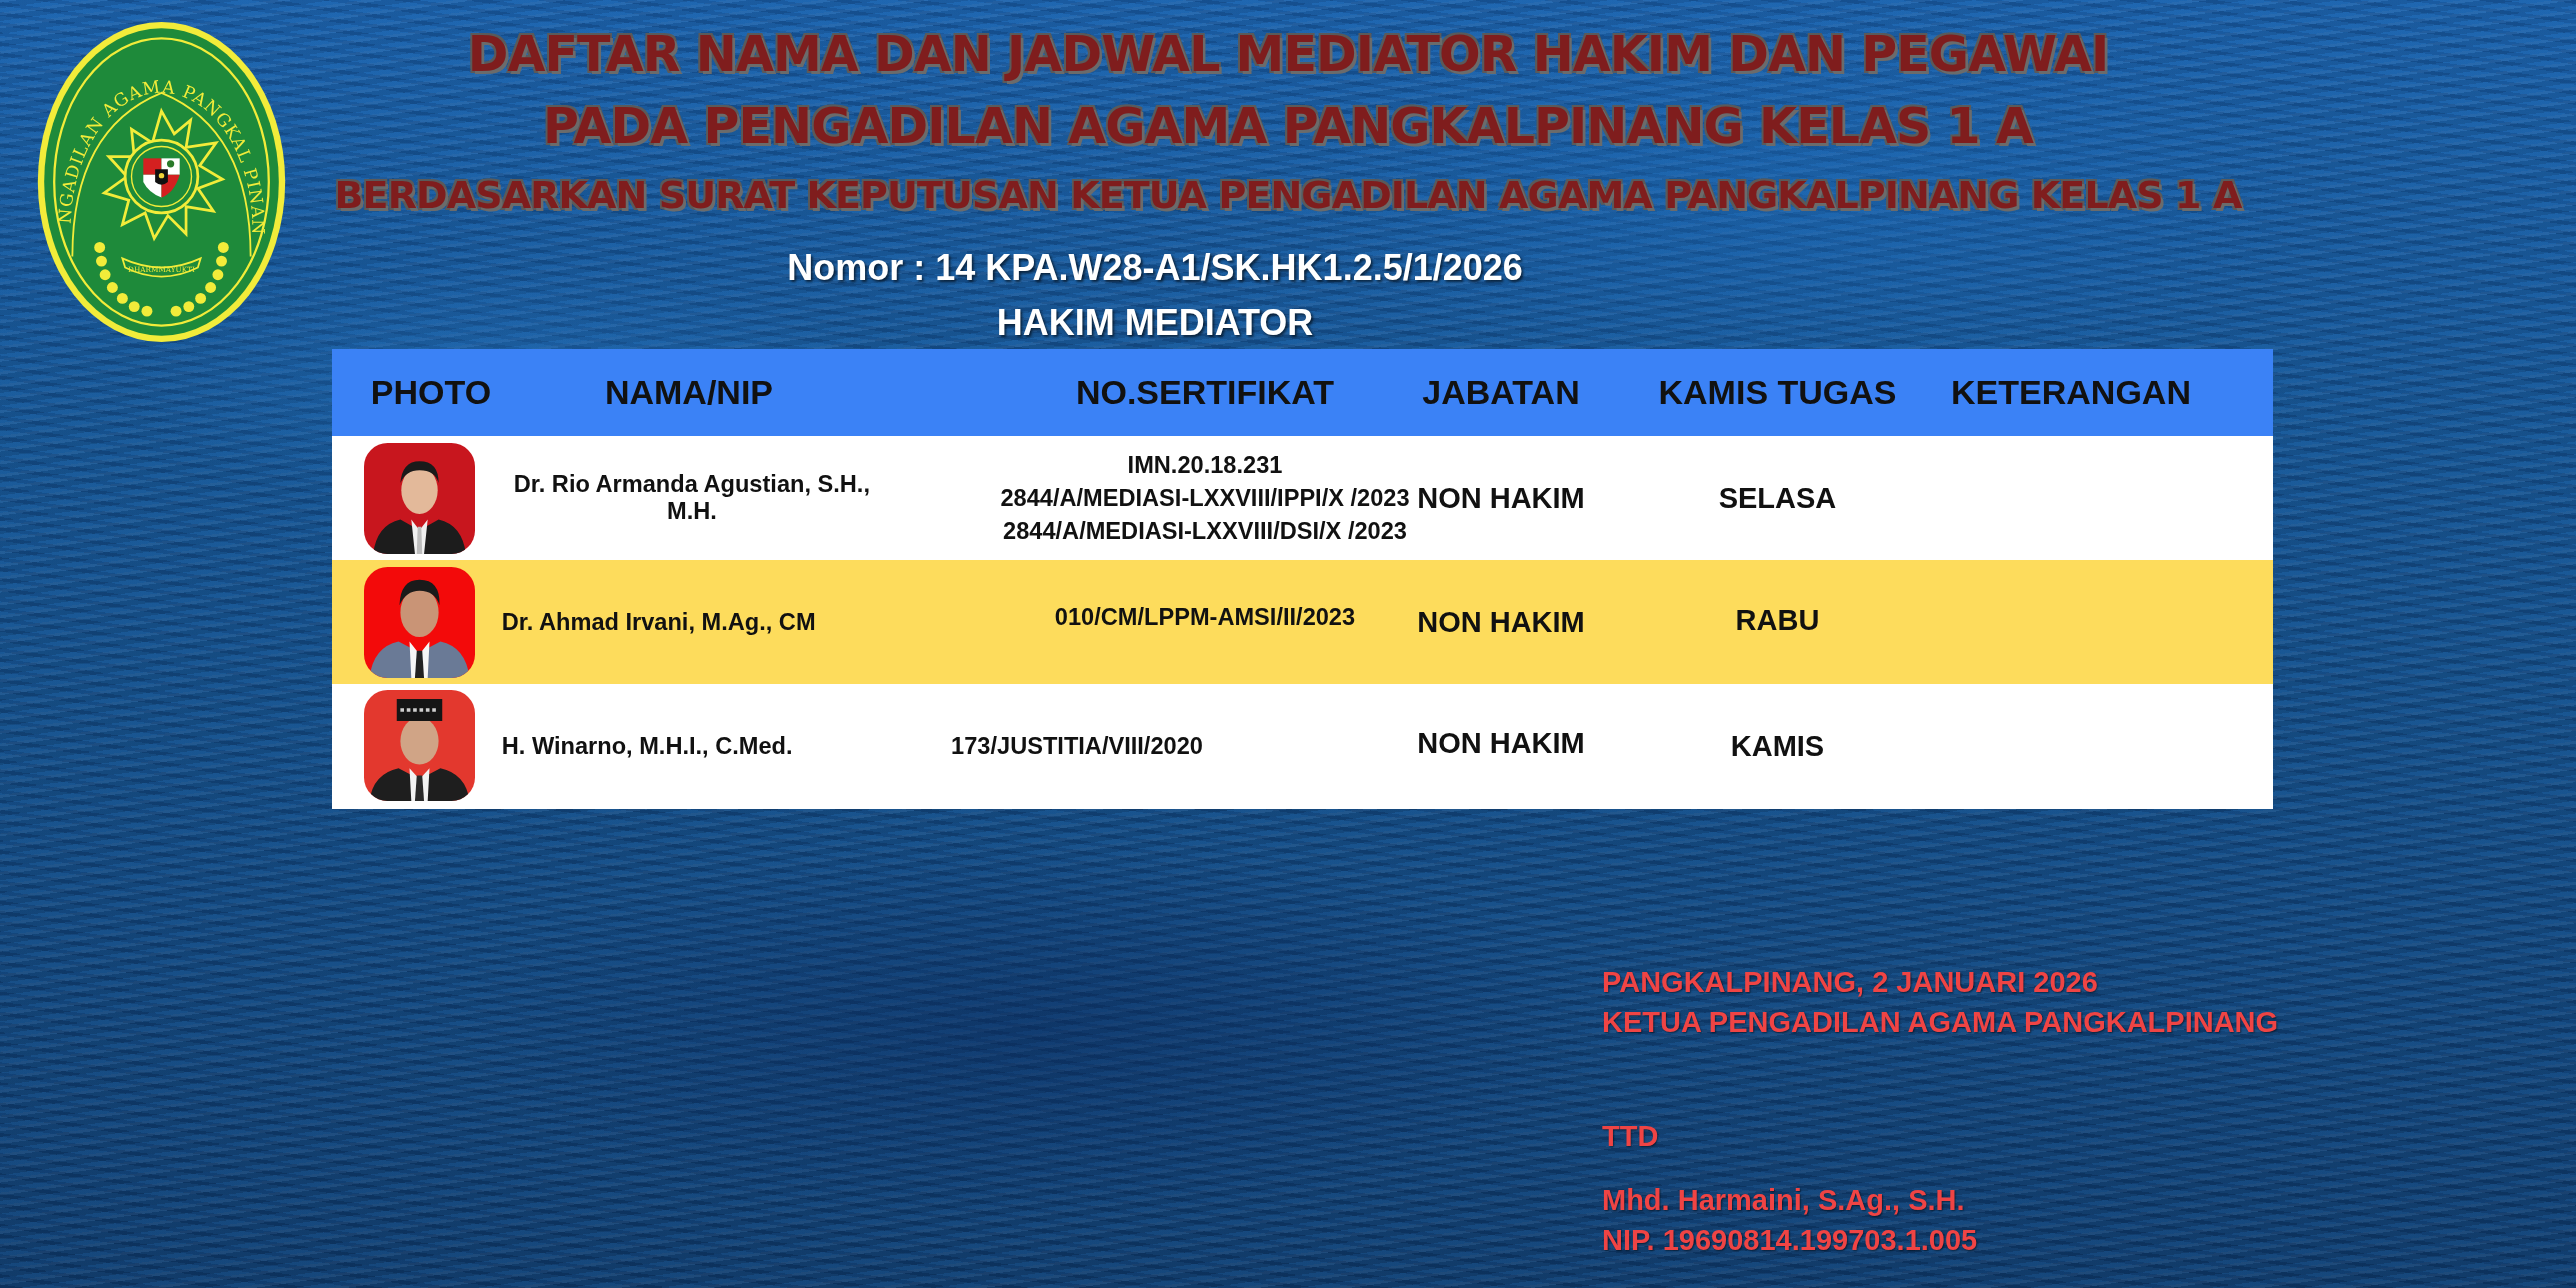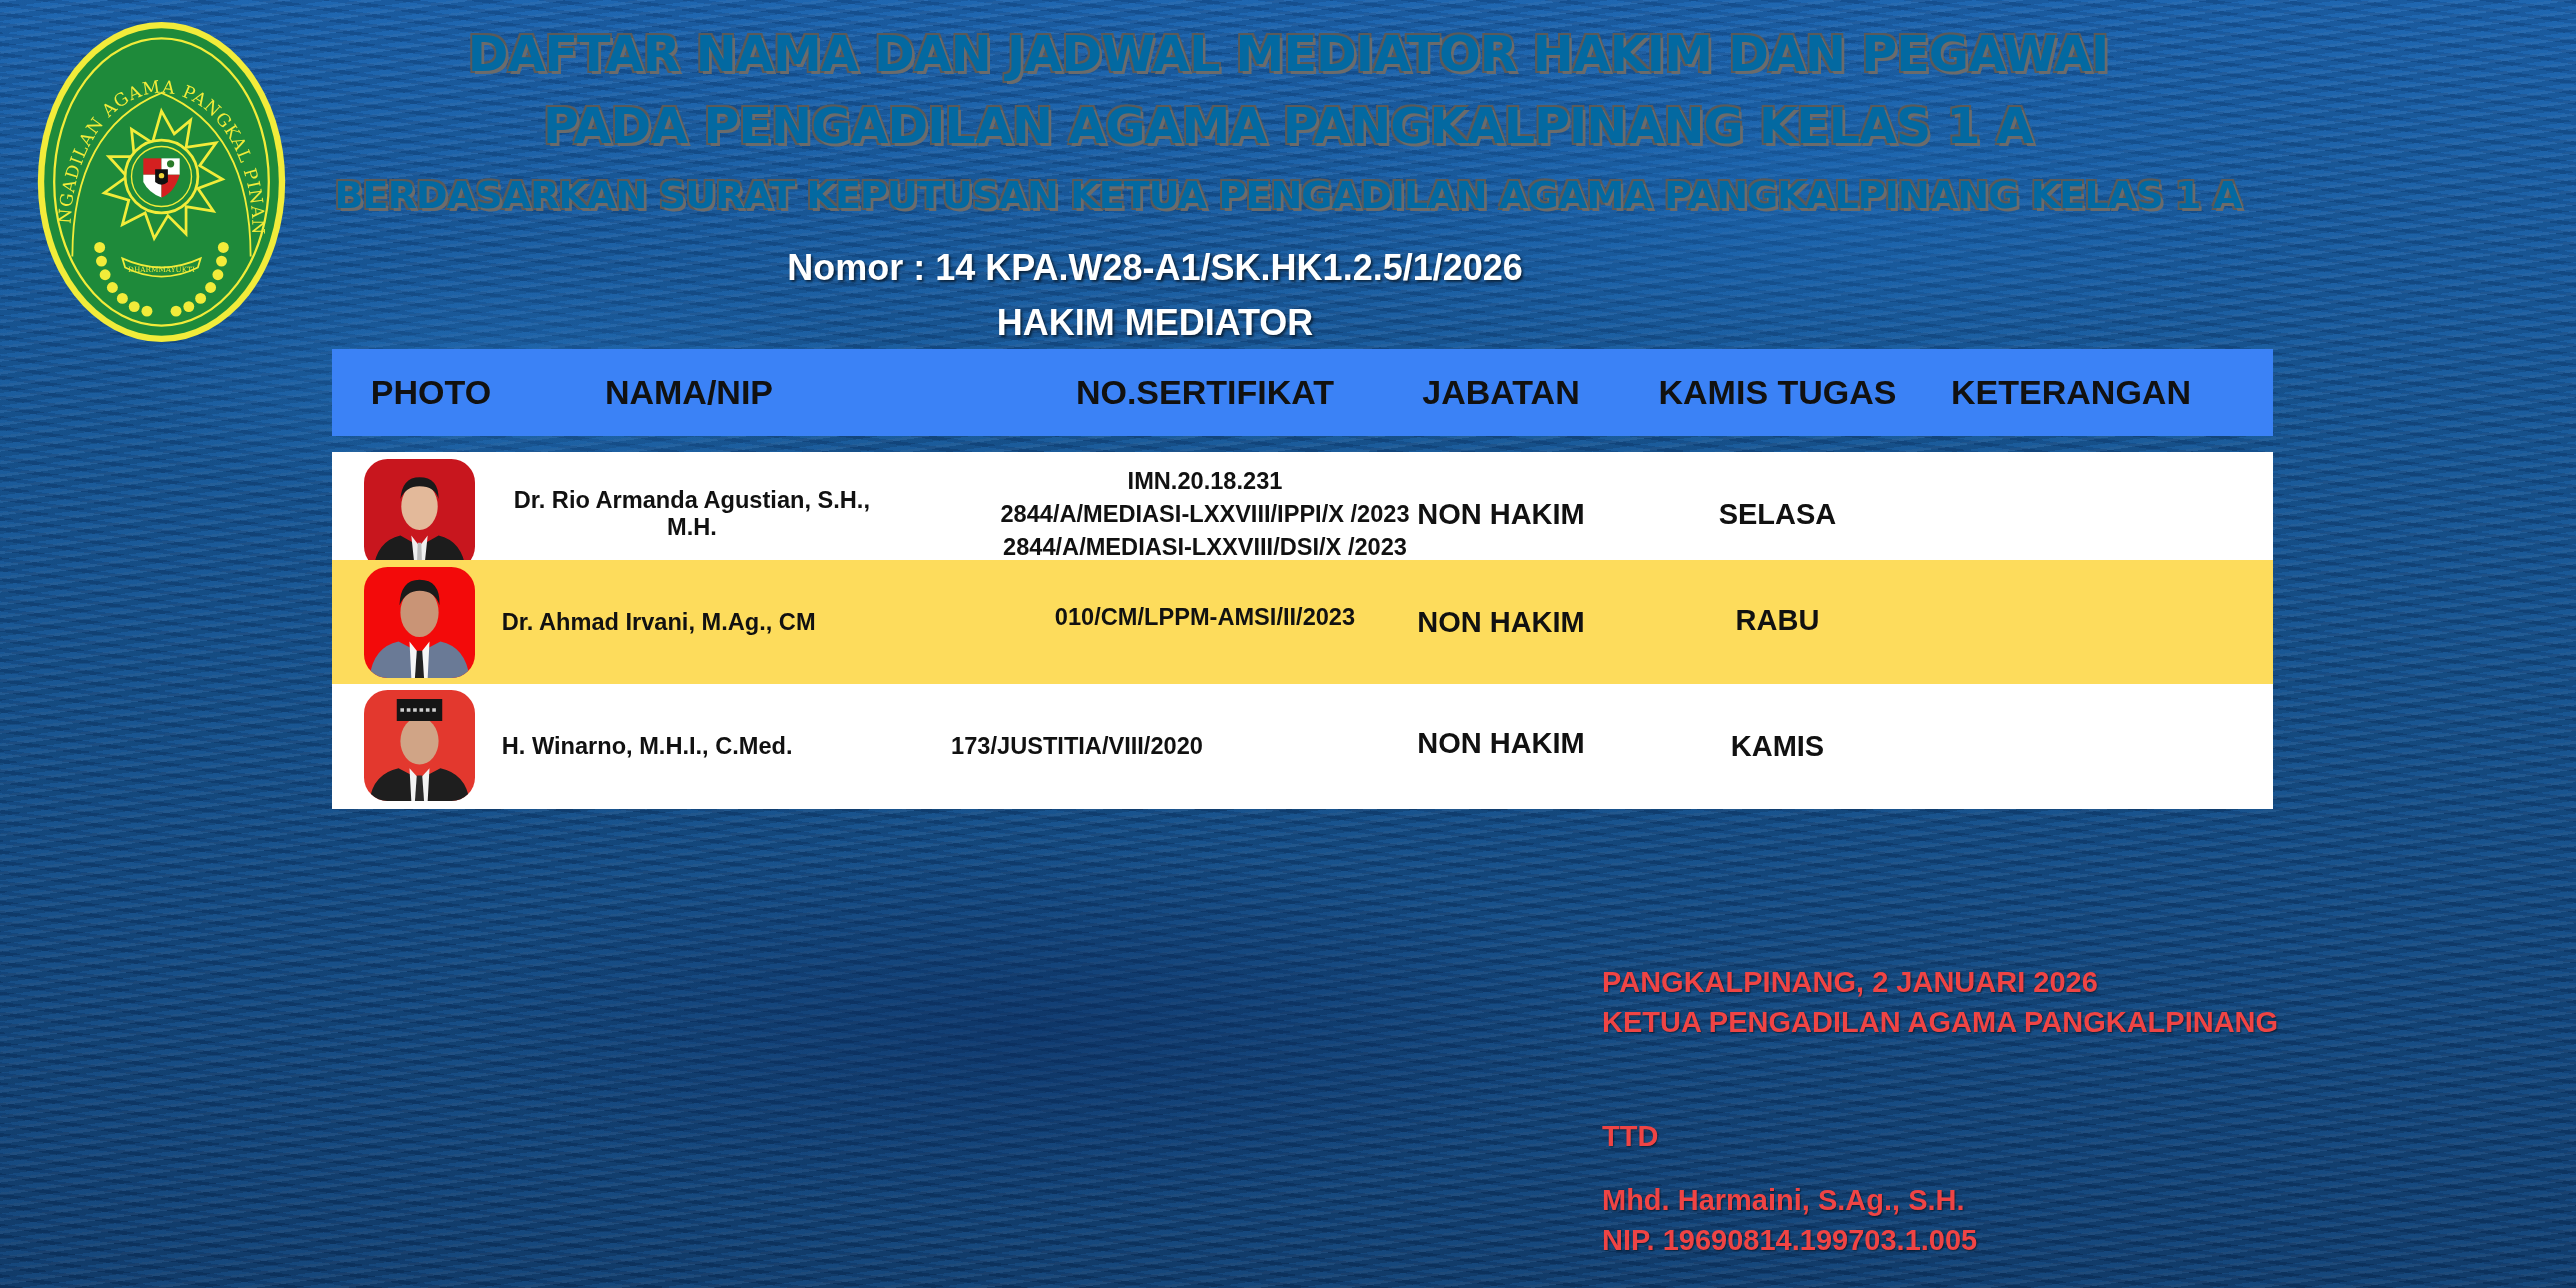--- a/index.html
+++ b/index.html
@@ -17,21 +17,21 @@
     }
 
     
     .emblem {
       position: absolute; left: 36px; top: 20px; width: 251px; height: 324px;
     }
 
     
     .title {
       position: absolute; left: 0; width: 2576px; text-align: center;
-      color: #0369a1; font-weight: bold; font-family: "DejaVu Sans", sans-serif;
+      color: #7f1d1d; font-weight: bold; font-family: "DejaVu Sans", sans-serif;
       text-shadow: 2.7px 2.7px 0 #6b6b6b, -1.8px -1.8px 0 #5a5a5a, 1.8px -1.8px 0 #5a5a5a, -1.8px 1.8px 0 #5a5a5a;
       letter-spacing: -0.9px;
     }
     .title-1 { top: 25.5px; font-size: 49px; padding-left: 0px; left: 0; }
     .title-2 { top: 98px; font-size: 49px; }
     .title-3 { top: 173px; font-size: 38px; }
     .nomor {
       position: absolute; top: 247px; left: 0; width: 2310px; text-align: center;
       color: #fff; font-weight: bold; font-size: 36px; font-family: "Liberation Sans", sans-serif;
       text-shadow: 1.8px 1.8px 2.7px rgba(0,0,0,0.6);
@@ -42,21 +42,21 @@
       text-shadow: 1.8px 1.8px 2.7px rgba(0,0,0,0.6);
     }
 
     
     .table {
       position: absolute; left: 332px; top: 349px; width: 1941px; height: 460px;
       font-family: "Liberation Sans", sans-serif; color: #111;
     }
     .row { position: absolute; left: 0; width: 1941px; }
     .row-head { top: 0; height: 87px; background: #3b82f6; }
-    .row-1 { top: 103px; height: 124px; background: #ffffff; }
+    .row-1 { top: 87px; height: 124px; background: #ffffff; }
     .row-2 { top: 211px; height: 124px; background: #fddc5c; }
     .row-3 { top: 335px; height: 125px; background: #ffffff; }
     .cell {
       position: absolute; top: 0; height: 100%;
       display: flex; align-items: center; justify-content: center; text-align: center;
     }
     .hcell { font-size: 34px; font-weight: bold; letter-spacing: 0px; }
     .c-photo { left: 0; width: 198px; }
     .c-name { left: 168px; width: 382px; justify-content: flex-start; }
     .c-name-h { left: 198px; width: 318px; }

